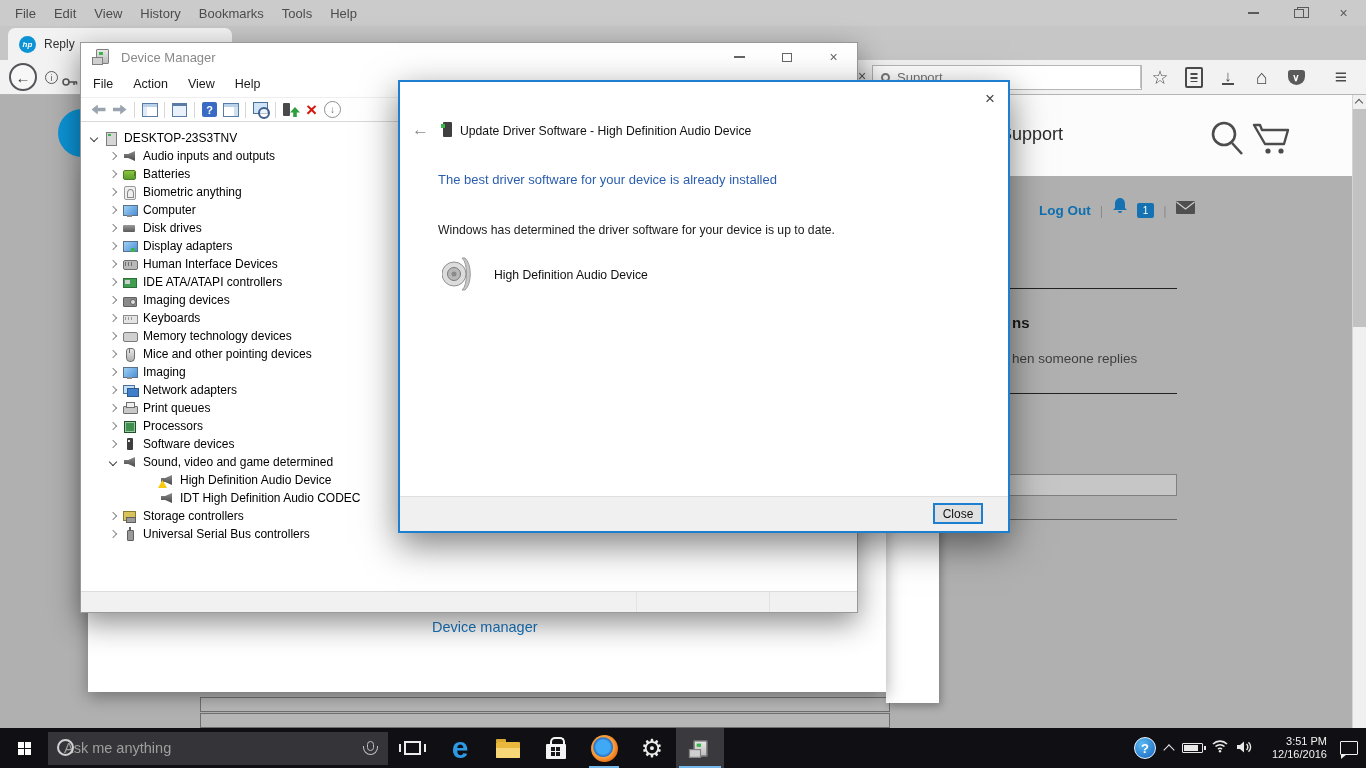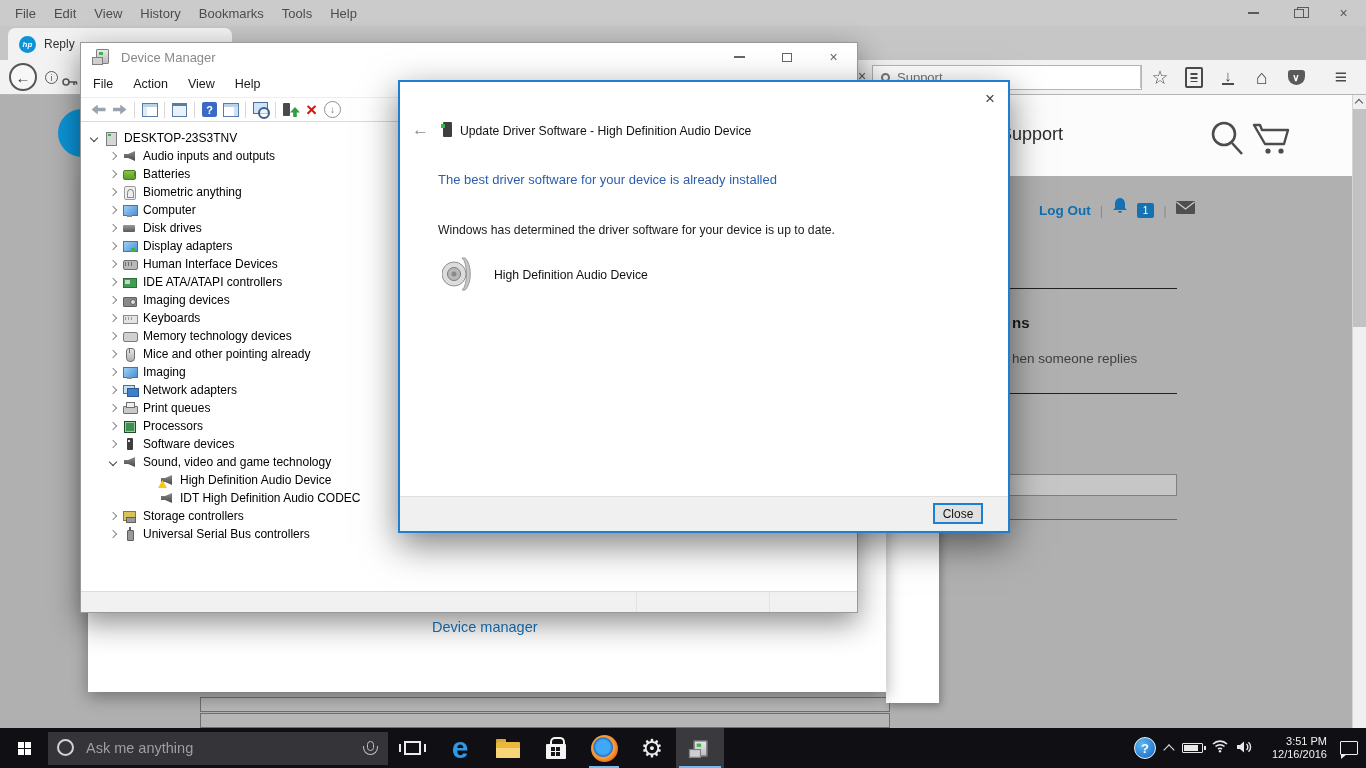--- a/index.html
+++ b/index.html
@@ -198,21 +198,21 @@
   border:2px solid #1e7fd1; font-size:12px; color:#111; display:flex; align-items:center; justify-content:center;
   font-family:"Liberation Sans", sans-serif; }
 
 
 #taskbar { position:absolute; left:0; top:728px; width:1366px; height:40px; background:#101014;
   display:flex; align-items:center; z-index:40; }
 .tb-start { width:48px; height:40px; display:flex; align-items:center; justify-content:center; position:relative; }
 .win-logo { width:6px; height:6px; background:#fff; box-shadow:7px 0 0 #fff, 0 7px 0 #fff, 7px 7px 0 #fff;
   margin-right:7px; margin-bottom:7px; }
 .cortana-box { width:340px; height:33px; background:#353539; display:flex; align-items:center; position:relative;
-  padding-left:38px; }
+  padding-left:16px; }
 .cortana-circle { position:absolute; left:9px; top:7px; width:17px; height:17px; border:2px solid #d2d2d2; border-radius:50%; }
 .cortana-ph { font-size:14.5px; color:#9f9f9f; }
 .cortana-mic { position:absolute; right:14px; top:9px; width:7px; height:10px; border:1.4px solid #bfbfbf; border-radius:4px; }
 .cortana-mic::after { content:""; position:absolute; left:-5px; top:4px; width:13px; height:8px;
   border:1.4px solid #bfbfbf; border-top:none; border-radius:0 0 8px 8px; }
 .tb-app { width:48px; height:40px; display:flex; align-items:center; justify-content:center; position:relative; }
 .tb-app.running::after { content:""; position:absolute; bottom:0; left:9px; right:9px; height:2px; background:#76b9ed; }
 .tb-app.active { background:#3a3a3e; }
 .tb-app.active::after { content:""; position:absolute; bottom:0; left:3px; right:3px; height:2px; background:#76b9ed; }
 .glyph-taskview { width:17px; height:14px; border:2px solid #ececec; position:relative; }
@@ -449,21 +449,21 @@
         <span class="tlabel">Keyboards</span>
       </div>
         <div class="tree-row lvl1">
         <span class="chev chev-right"></span>
         <span class="ticon ic-memory"></span>
         <span class="tlabel">Memory technology devices</span>
       </div>
         <div class="tree-row lvl1">
         <span class="chev chev-right"></span>
         <span class="ticon ic-mouse"></span>
-        <span class="tlabel">Mice and other pointing already</span>
+        <span class="tlabel">Mice and other pointing devices</span>
       </div>
         <div class="tree-row lvl1">
         <span class="chev chev-right"></span>
         <span class="ticon ic-monitor"></span>
         <span class="tlabel">Imaging</span>
       </div>
         <div class="tree-row lvl1">
         <span class="chev chev-right"></span>
         <span class="ticon ic-network"></span>
         <span class="tlabel">Network adapters</span>
@@ -479,21 +479,21 @@
         <span class="tlabel">Processors</span>
       </div>
         <div class="tree-row lvl1">
         <span class="chev chev-right"></span>
         <span class="ticon ic-software"></span>
         <span class="tlabel">Software devices</span>
       </div>
         <div class="tree-row lvl1">
         <span class="chev chev-down"></span>
         <span class="ticon ic-audio"></span>
-        <span class="tlabel">Sound, video and game technology</span>
+        <span class="tlabel">Sound, video and game determined</span>
       </div>
         <div class="tree-row lvl2">
         <span class="chev chev-none"></span>
         <span class="ticon ic-audio warn"></span>
         <span class="tlabel">High Definition Audio Device</span>
       </div>
         <div class="tree-row lvl2">
         <span class="chev chev-none"></span>
         <span class="ticon ic-audio"></span>
         <span class="tlabel">IDT High Definition Audio CODEC</span>

